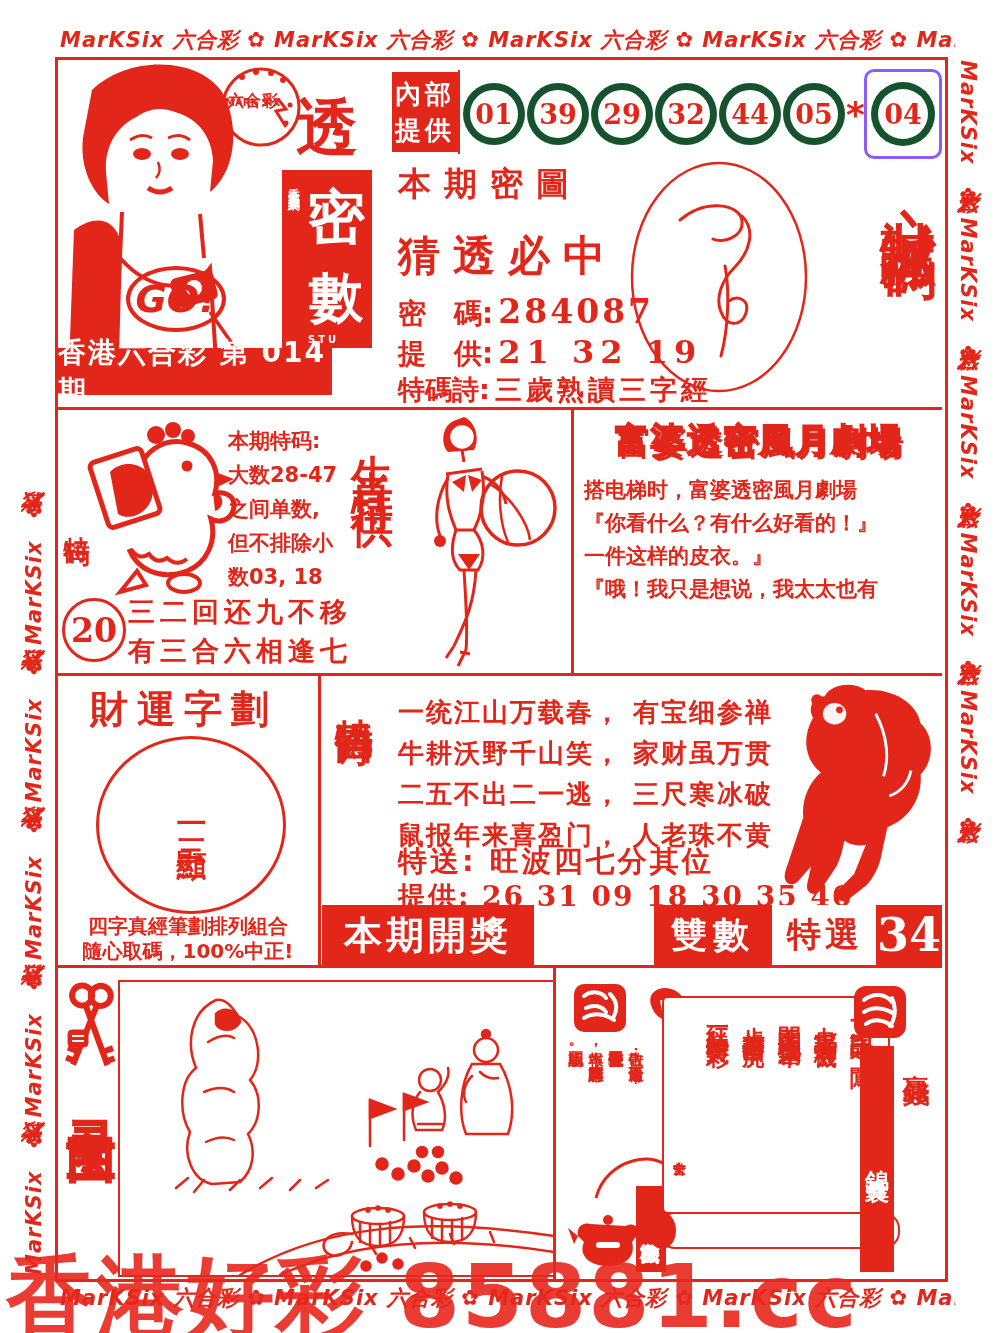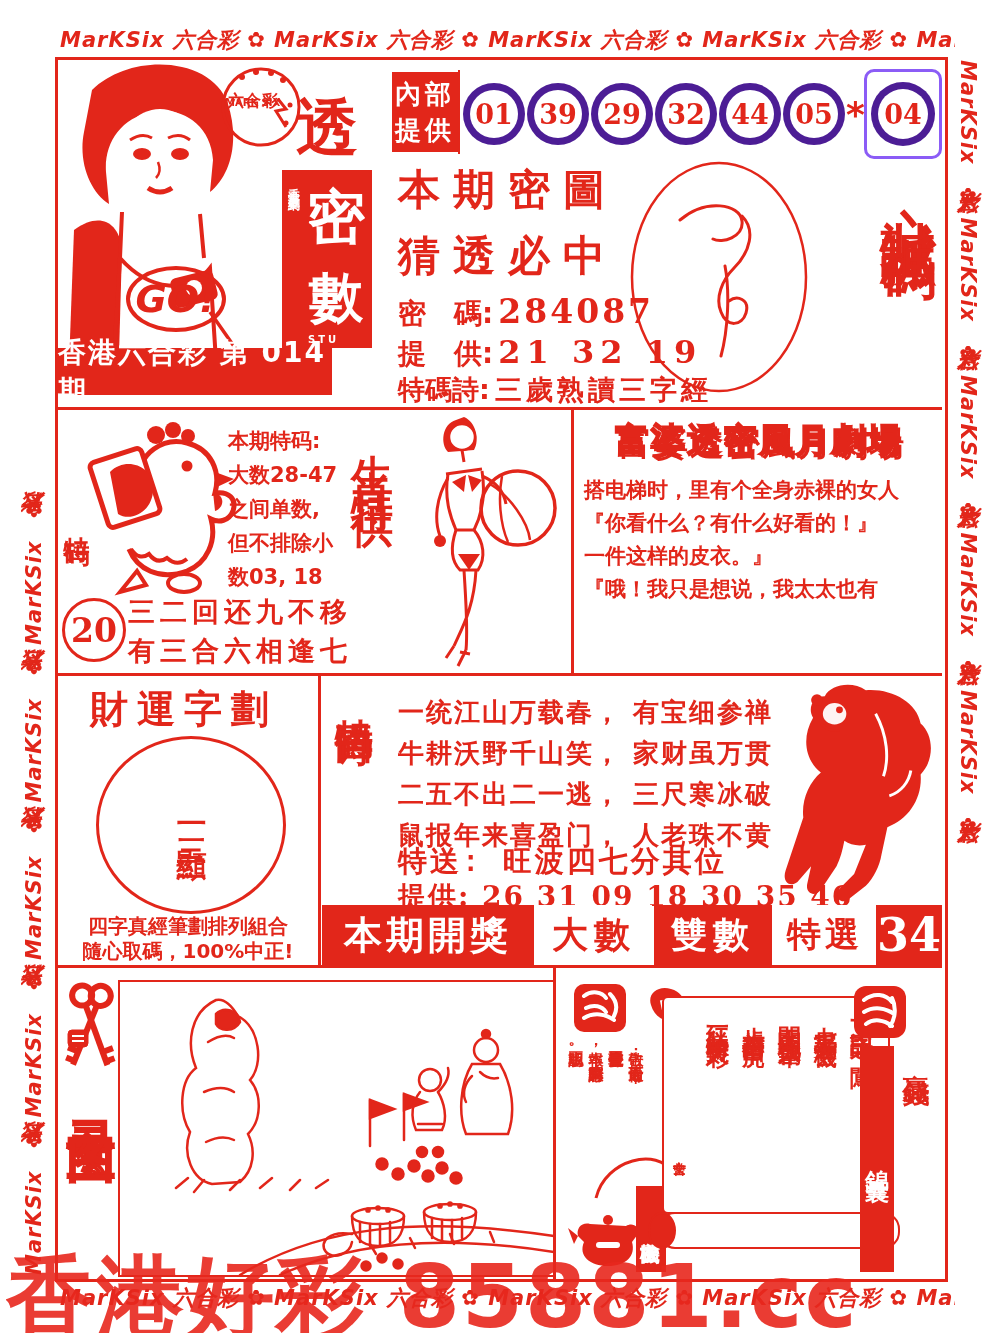--- a/index.html
+++ b/index.html
@@ -12,21 +12,21 @@
   .serif{font-family:"DejaVu Serif",serif;}
   .v{writing-mode:vertical-rl;}
   .vup{writing-mode:vertical-rl;text-orientation:upright;}
   .ctr{display:flex;align-items:center;justify-content:center;}
   .nowrap{white-space:nowrap;overflow:hidden;}
   
   .strip{color:#e2261a;font-weight:bold;font-style:italic;font-size:21px;letter-spacing:1px;}
   .frame{border:3px solid #e2261a;}
   .line{background:#e2261a;}
   
-  .ball{width:62px;height:62px;border-radius:50%;background:#4c1d95;display:flex;align-items:center;justify-content:center;margin:0 1px;flex:0 0 auto;}
+  .ball{width:62px;height:62px;border-radius:50%;background:#14532d;display:flex;align-items:center;justify-content:center;margin:0 1px;flex:0 0 auto;}
   .ball .in{width:48px;height:48px;border-radius:50%;background:#fff;display:flex;align-items:center;justify-content:center;
             font-family:"DejaVu Serif",serif;font-weight:bold;font-size:27px;color:#e2261a;}
   
   .outline{color:#fff;-webkit-text-stroke:1.6px #e2261a;text-shadow:3px 3px 0 #e2261a;}
   .outline2{color:#fff;-webkit-text-stroke:2px #e2261a;}
   .seg{position:absolute;top:905px;height:60px;display:flex;align-items:center;justify-content:center;font-weight:bold;}
 </style>
 </head>
 <body>
 
@@ -115,21 +115,21 @@
         </div>
       </div>
     <div class="b red" style="font-size:36px;width:16px;text-align:center;">*</div>
     <div class="ctr" style="width:82px;height:84px;border:3px solid #8b5cf6;border-radius:10px;margin-left:2px;">
       <div class="ball" style="width:64px;height:64px;">
           <span class="in" style="width:50px;height:50px;">04</span>
         </div>
     </div>
   </div>
 
-  <div class="abs b red" style="left:398px;top:162px;font-size:42px;letter-spacing:13px;">本期密圖</div>
+  <div class="abs b red" style="left:398px;top:162px;font-size:33px;letter-spacing:13px;">本期密圖</div>
   <div class="abs b red" style="left:398px;top:228px;font-size:42px;letter-spacing:13px;">猜透必中</div>
   <div class="abs" style="left:398px;top:292px;">
     <span class="b red" style="font-size:28px;">密　碼:</span>
     <span class="b red serif" style="font-size:33px;letter-spacing:3px;">284087</span>
   </div>
   <div class="abs" style="left:398px;top:333px;">
     <span class="b red" style="font-size:28px;">提　供:</span>
     <span class="b red serif" style="font-size:32px;letter-spacing:6px;">21 32 19</span>
   </div>
   <div class="abs" style="left:398px;top:372px;">
@@ -186,21 +186,21 @@
     <path d="M76,64 C90,70 98,80 100,92" stroke="#e2261a" stroke-width="3" fill="none"></path>
     <circle cx="112" cy="96" r="37" fill="none" stroke="#e2261a" stroke-width="3.5"></circle>
     <path d="M84,72 C104,84 122,110 124,128 M96,64 C92,86 94,112 102,130" stroke="#e2261a" stroke-width="2.5" fill="none"></path>
     <path d="M58,158 C60,192 62,216 60,238 M70,158 C68,196 56,216 48,234" stroke="#e2261a" stroke-width="3" fill="none"></path>
     <path d="M60,238 L52,254 M48,234 L40,246 M54,240 l10,2" stroke="#e2261a" stroke-width="3" fill="none"></path>
   </svg>
 
   <div class="abs" style="left:576px;top:410px;width:366px;height:263px;">
     <div class="b outline" style="margin-top:8px;text-align:center;font-size:34px;letter-spacing:2px;font-family:'DejaVu Sans',sans-serif;">富婆透密風月劇場</div>
     <div class="b red" style="margin:10px 0 0 8px;font-size:21px;line-height:33px;">
-        <div>搭电梯时，里有个全身赤裸的女人</div>
+        <div>搭电梯时，富婆透密風月劇場</div>
         <div>『你看什么？有什么好看的！』</div>
         <div>一件这样的皮衣。』</div>
         <div>『哦！我只是想说，我太太也有</div>
       </div>
   </div>
 
   <div class="abs" style="left:58px;top:676px;width:252px;height:289px;">
     <div class="b serif red" style="margin-top:8px;text-align:center;font-size:38px;letter-spacing:9px;">財運字劃</div>
     <div class="ctr" style="position:absolute;left:38px;top:60px;width:184px;height:172px;border:3px solid #e2261a;border-radius:50%;">
       <span class="vup b serif red" style="font-size:30px;letter-spacing:9px;">一三顯二</span>
@@ -211,34 +211,33 @@
       </div>
   </div>
 
   <div class="abs vup b red" style="left:328px;top:688px;height:215px;font-size:38px;letter-spacing:5px;">特码诗曰：</div>
   <div class="abs b serif red" style="left:398px;top:692px;width:480px;font-size:26px;line-height:41px;letter-spacing:2px;">
       <div>一统江山万载春， 有宝细参禅</div>
       <div>牛耕沃野千山笑， 家财虽万贯</div>
       <div>二五不出二一逃， 三尺寒冰破</div>
       <div>鼠报年来喜盈门， 人老珠不黄</div>
     </div>
-  <div class="abs b red" style="left:398px;top:842px;font-size:29px;letter-spacing:3px;font-family:Liberation Mono, monospace;">特送: 旺波四七分其位</div>
+  <div class="abs b red" style="left:398px;top:842px;font-size:29px;letter-spacing:3px;">特送: 旺波四七分其位</div>
   <div class="abs b serif red" style="left:398px;top:878px;font-size:28px;letter-spacing:2px;">提供: 26 31 09 18 30 35 46</div>
 
   <svg class="abs" style="left:772px;top:678px;width:176px;height:226px;" viewBox="0 0 180 230">
     <path d="M96,12 C82,2 60,6 54,18 C42,18 36,30 42,40 C30,60 34,84 50,96 C38,106 30,124 32,142 L14,196 C10,208 18,214 26,208 L40,192 L36,210 C34,220 44,224 50,216 L66,192 C70,184 72,176 74,166 C80,170 88,172 96,170 L84,200 L70,214 C62,222 70,232 78,226 L96,212 C104,204 110,192 112,180 L118,152 C140,144 154,122 152,98 C166,84 166,58 152,46 C148,24 122,10 96,12 Z" fill="#e2261a"></path>
     <ellipse cx="64" cy="36" rx="12" ry="11" fill="#fff" opacity="0.95"></ellipse>
     <circle cx="69" cy="32" r="3.5" fill="#e2261a"></circle>
     <path d="M50,46 q8,9 19,7" stroke="#e2261a" stroke-width="2.5" fill="none"></path>
     <circle cx="46" cy="22" r="6" fill="#e2261a"></circle>
     <path d="M106,36 C118,58 120,82 114,100 M120,120 C132,116 140,106 142,94" stroke="#fff" stroke-width="3" fill="none"></path>
   </svg>
 
   <div class="seg rbg" style="left:322px;width:212px;font-size:38px;letter-spacing:4px;">本期開獎</div>
-  <div class="seg red" style="left:536px;width:116px;font-size:36px;letter-spacing:6px;background:#fff;">大數</div>
   <div class="seg rbg" style="left:654px;width:118px;font-size:36px;letter-spacing:6px;">雙數</div>
   <div class="seg red" style="left:774px;width:102px;font-size:34px;letter-spacing:4px;background:#fff;">特選</div>
   <div class="seg rbg serif" style="left:876px;width:66px;font-size:46px;">34</div>
 
   <svg class="abs" style="left:62px;top:980px;width:58px;height:108px;" viewBox="0 0 58 108">
     <g stroke="#e2261a" fill="none">
       <g transform="rotate(-20 29 40)">
         <circle cx="29" cy="14" r="10" stroke-width="6"></circle>
         <line x1="29" y1="25" x2="29" y2="88" stroke-width="6"></line>
         <path d="M29,74 h11 M29,84 h9" stroke-width="6"></path>

